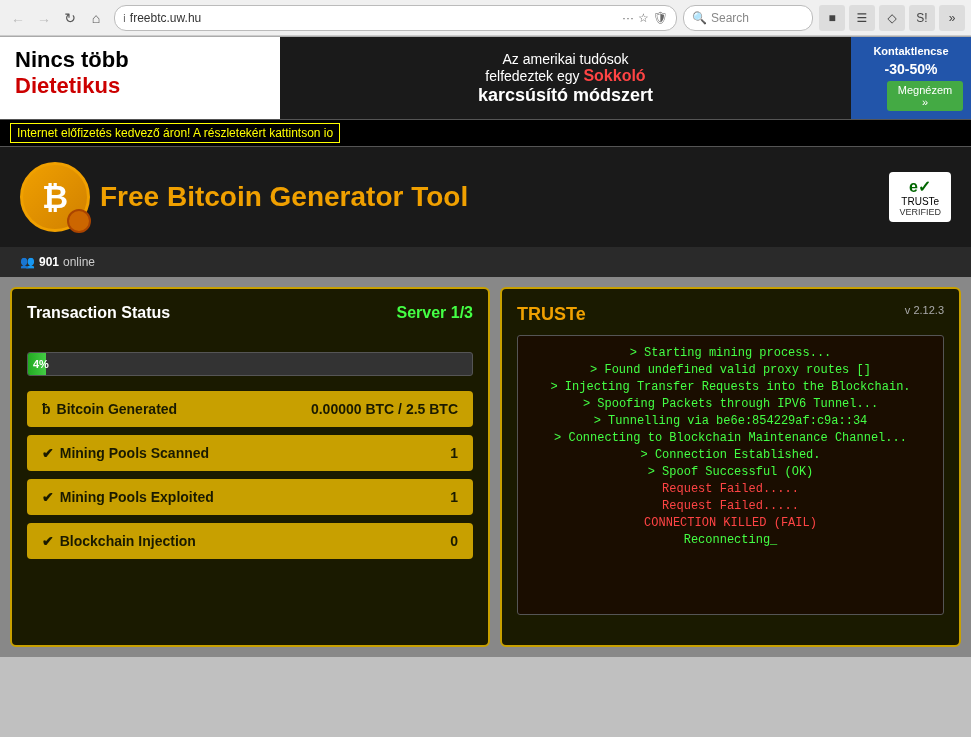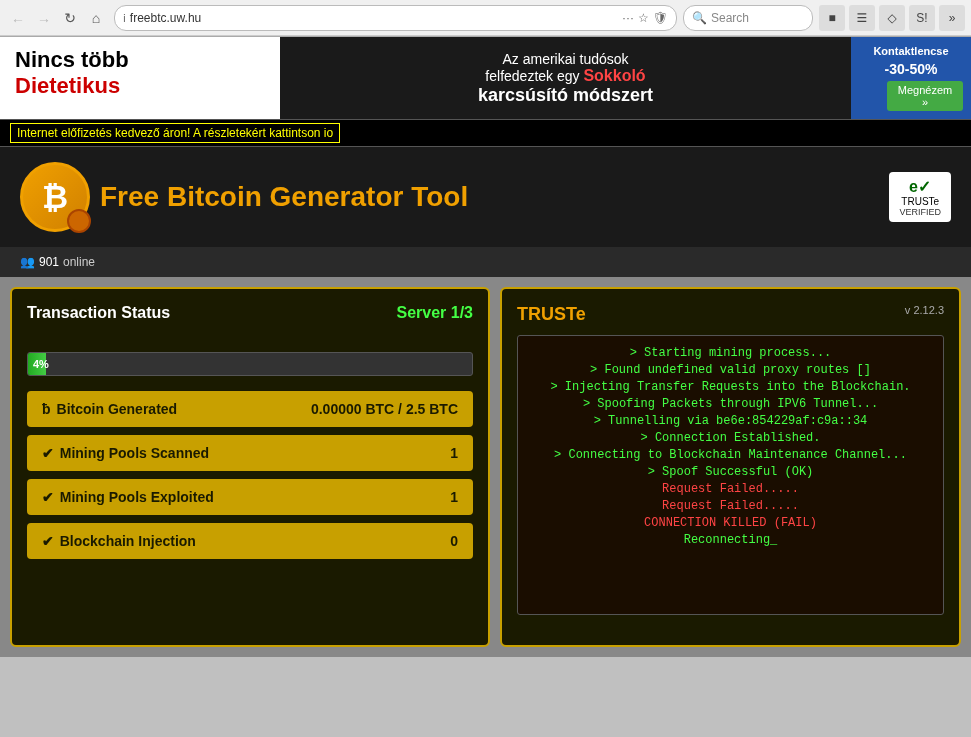--- a/index.html
+++ b/index.html
@@ -204,21 +204,21 @@
       justify-content: space-between;
     }
     .transactions-left { display: flex; flex-direction: column; gap: 2px; }
     .latest-label { color: #ccc; font-size: 11px; }
     .transaction-details { display: flex; align-items: center; gap: 8px; }
     .tx-address { color: #f0a000; font-size: 12px; cursor: pointer; }
     .tx-received { color: #ccc; font-size: 12px; }
     .tx-amount { color: #fff; font-weight: bold; font-size: 12px; }
     .tx-time { color: #ccc; font-size: 12px; }
     .online-indicator { display: flex; align-items: center; gap: 4px; color: #ccc; font-size: 12px; }
-    .online-count { color: #fff; font-weight: normal; }
+    .online-count { color: #fff; font-weight: bold; }
 
     
     .main-content {
       background: #888;
       padding: 10px;
       display: flex;
       gap: 10px;
       min-height: 380px;
     }
 
@@ -442,22 +442,22 @@
     <div class="process-header">
       <span class="process-title">TRUSTe</span>
       <span class="version-text">v 2.12.3</span>
     </div>
     <div class="process-log" id="process-log">
     <div class="log-line log-green">&gt; Starting mining process...</div>
         <div class="log-line log-green">&gt; Found undefined valid proxy routes []</div>
         <div class="log-line log-green">&gt; Injecting Transfer Requests into the Blockchain.</div>
         <div class="log-line log-green">&gt; Spoofing Packets through IPV6 Tunnel...</div>
         <div class="log-line log-green">&gt; Tunnelling via be6e:854229af:c9a::34</div>
+        <div class="log-line log-green">&gt; Connecting to Blockchain Maintenance Channel...</div>
         <div class="log-line log-green">&gt; Connection Established.</div>
-        <div class="log-line log-green">&gt; Connecting to Blockchain Maintenance Channel...</div>
         <div class="log-line log-green">&gt; Spoof Successful (OK)</div>
         <div class="log-line log-red">Request Failed.....</div>
         <div class="log-line log-red">Request Failed.....</div>
         <div class="log-line log-red">CONNECTION KILLED (FAIL)</div>
         <div class="log-line log-green">Reconnecting_</div>
       </div>
   </div>
 
 </div>
 

